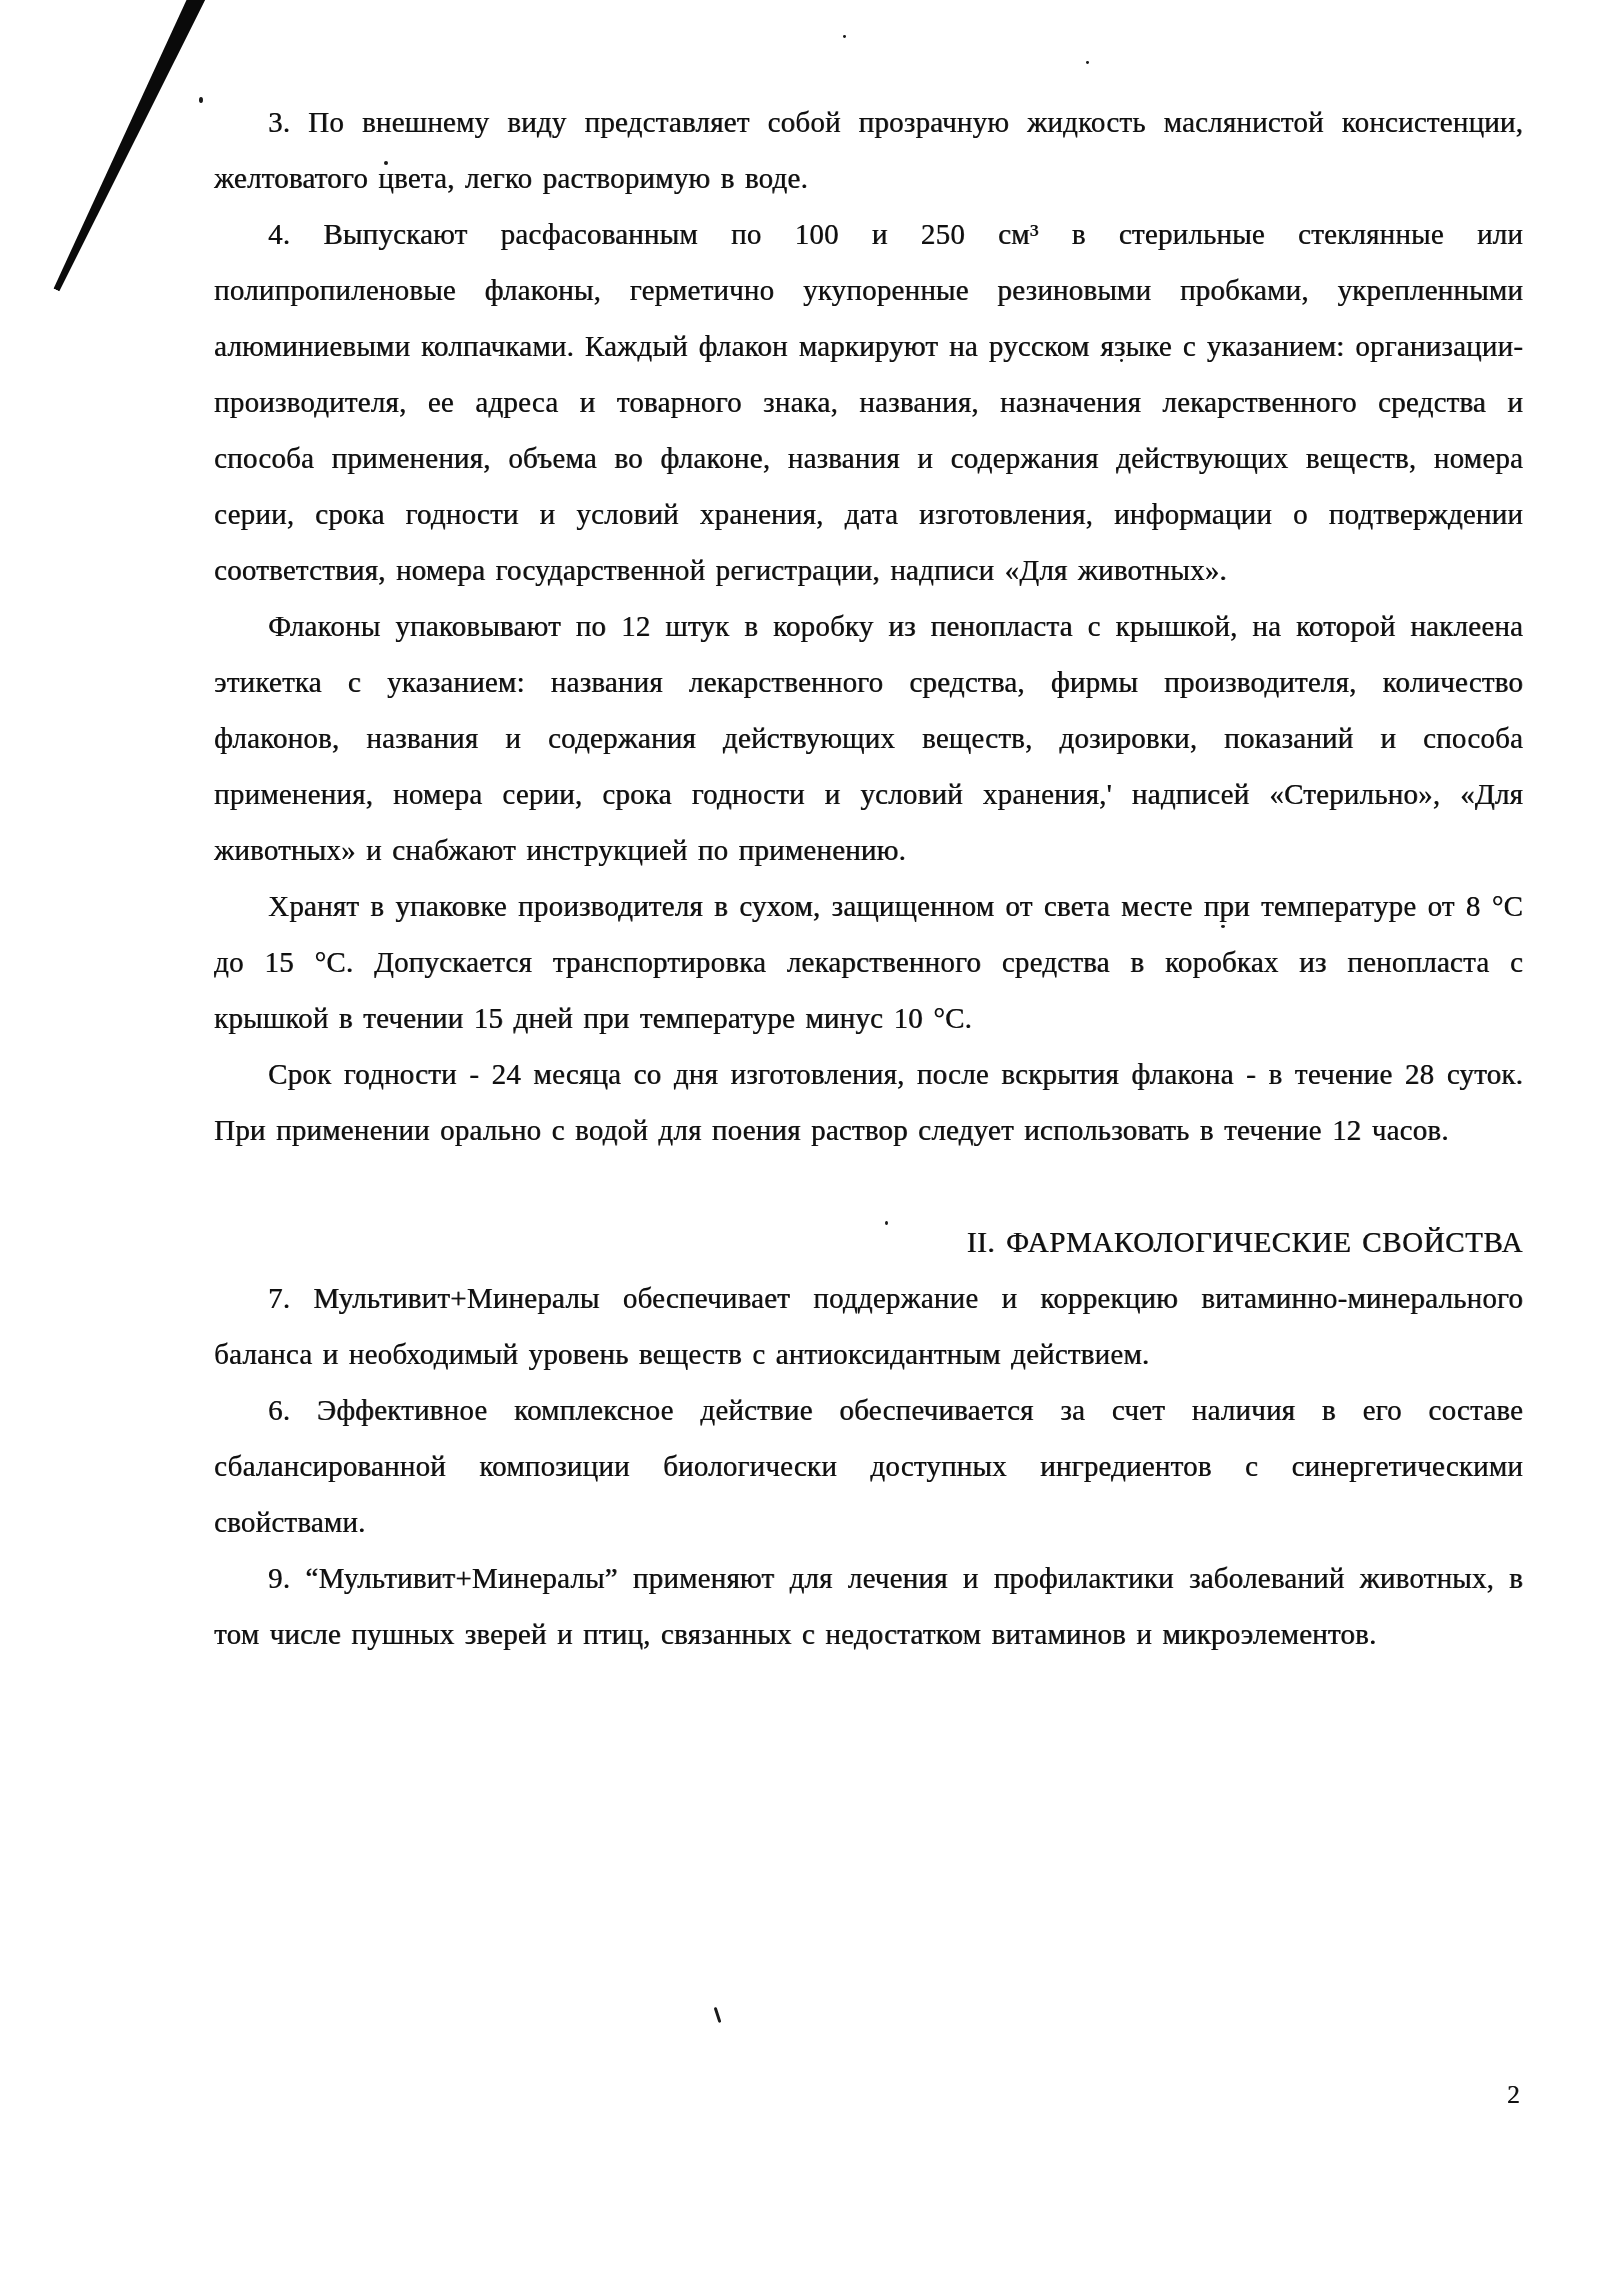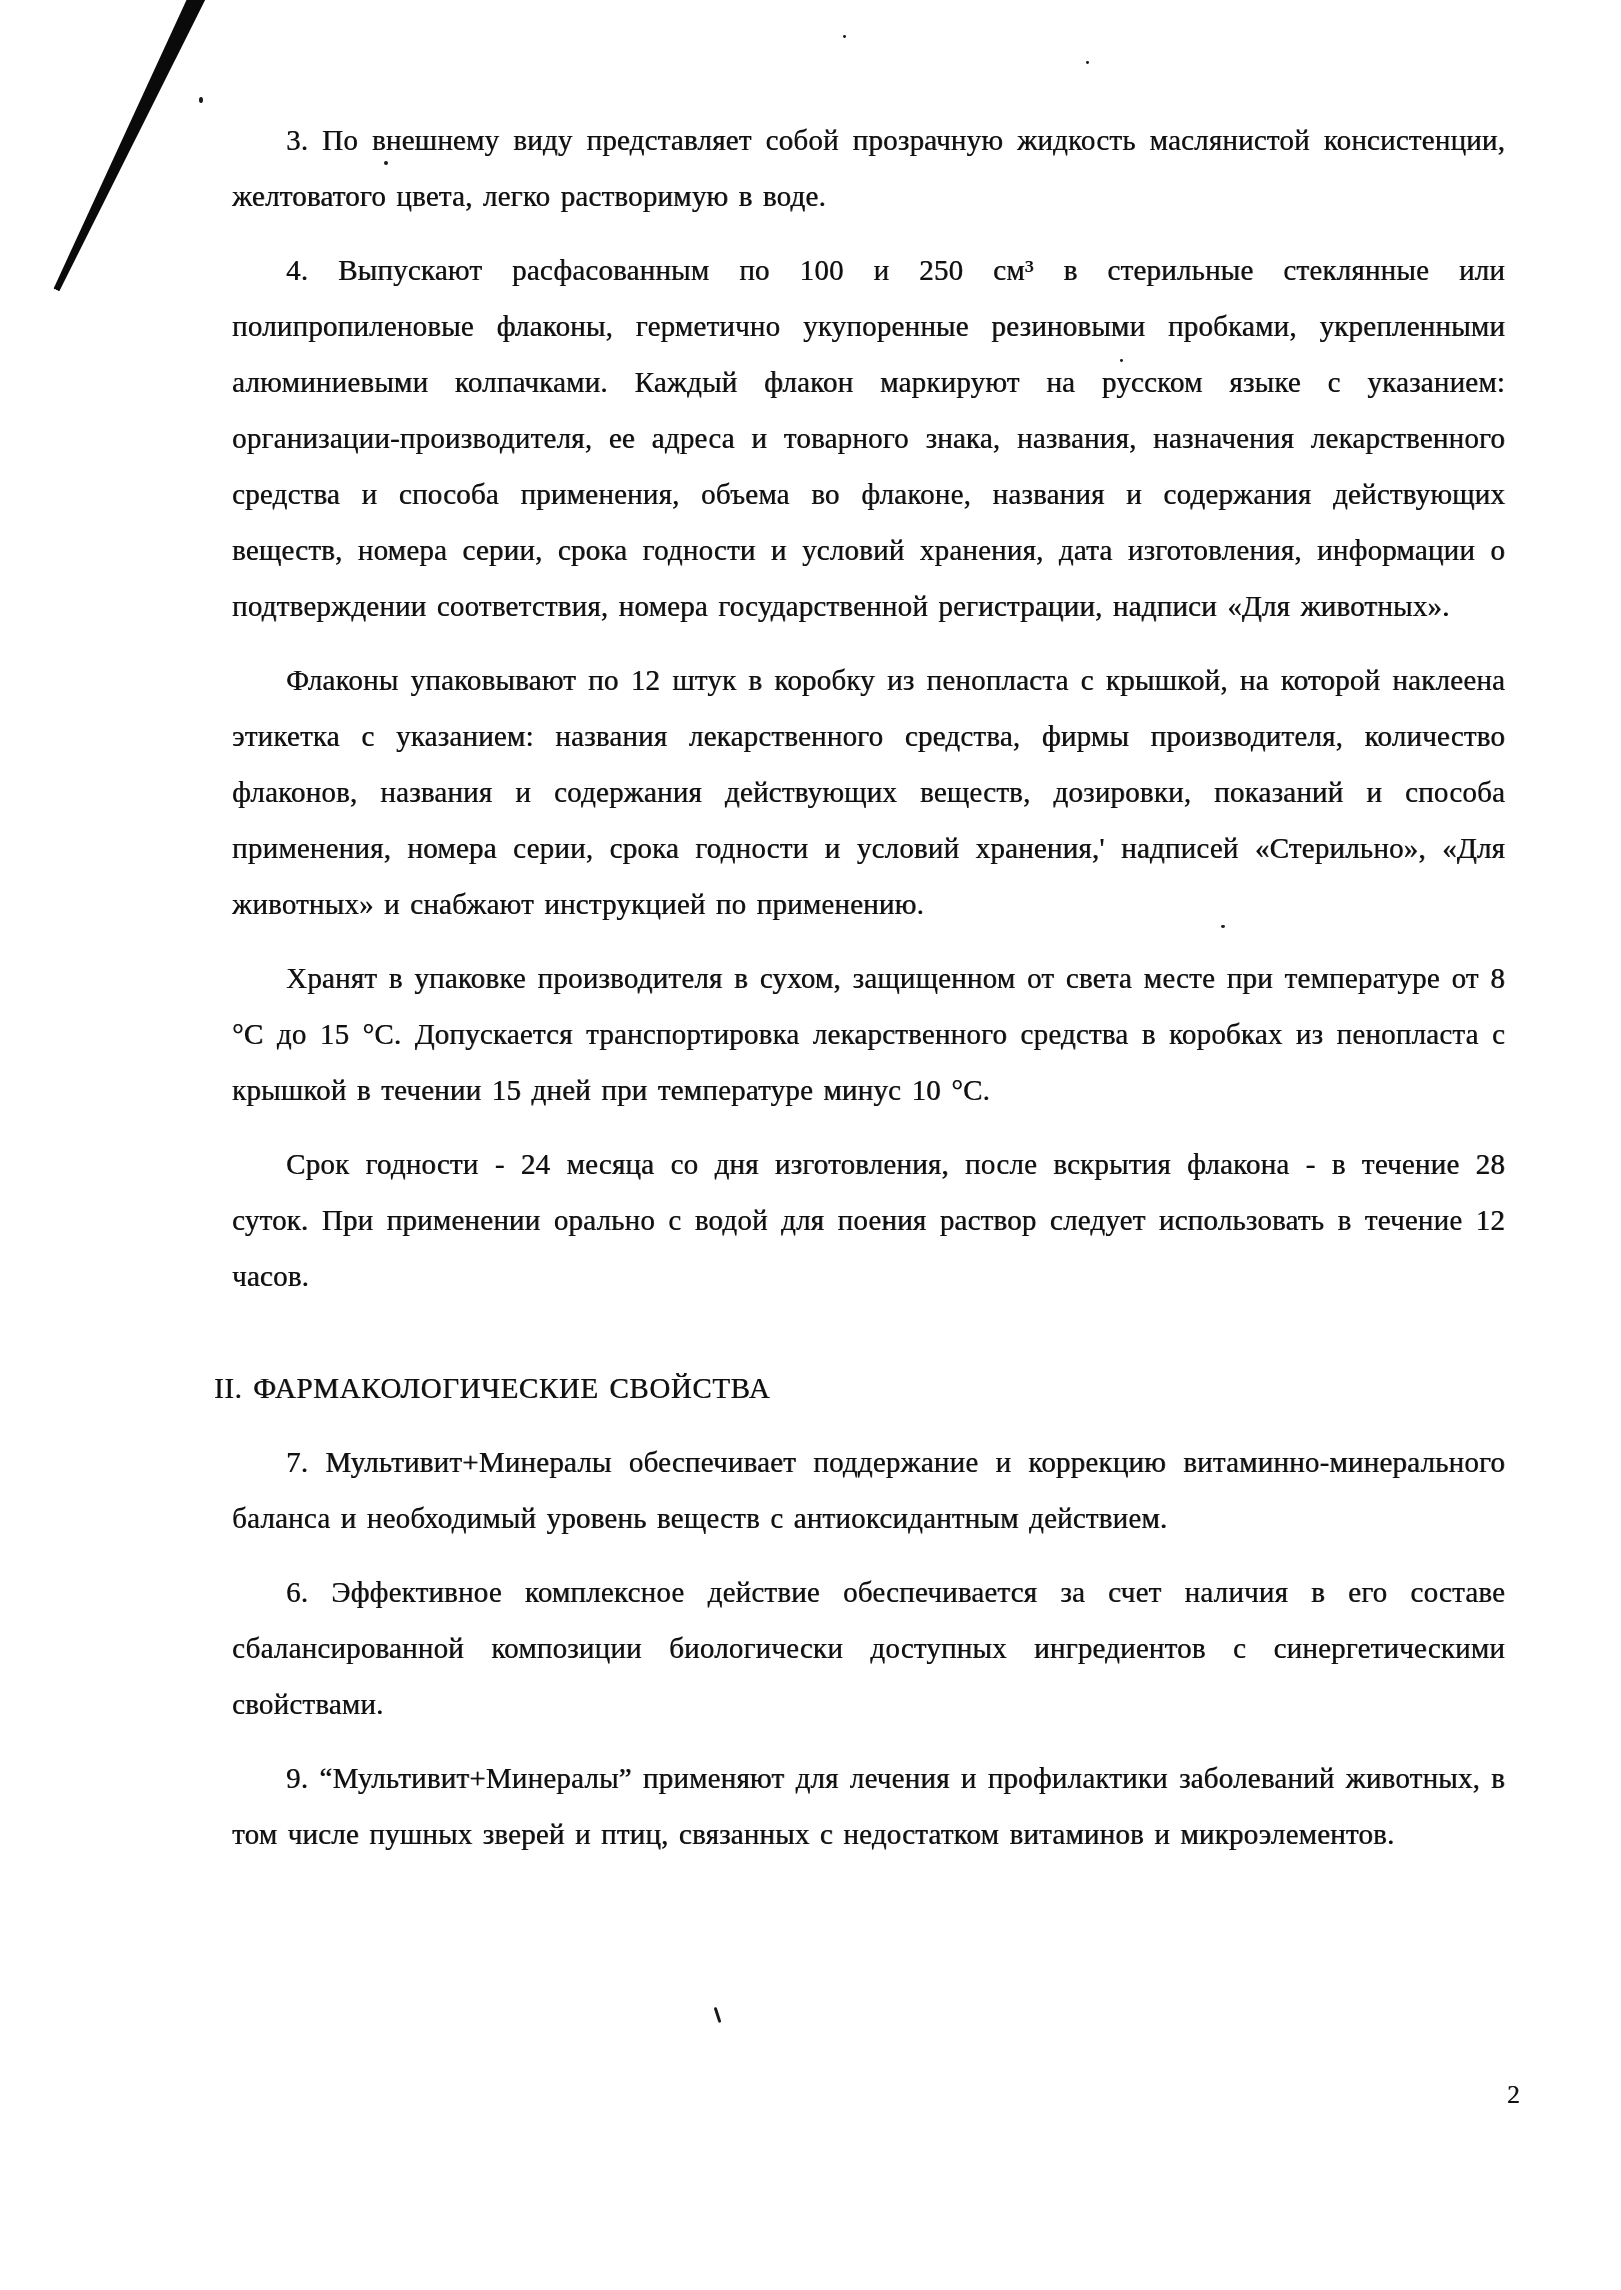--- a/index.html
+++ b/index.html
@@ -22,26 +22,26 @@
     top: 94px;
     width: 1309px;
     font-size: 29px;
     line-height: 56px;
     text-align: justify;
     letter-spacing: 0.2px;
     word-spacing: 2.9px;
     text-shadow: 0.6px 0.4px 0 rgba(16,16,16,0.72);
   }
   .para {
-    margin: 18px;
+    margin: 0;
     text-indent: 54px;
   }
   .heading {
     margin: 56px 0 0 0;
-    text-align: left;
+    text-align: right;
     text-indent: 0;
     font-size: 29px;
     font-weight: normal;
     letter-spacing: 0.6px;
   }
   .page-number {
     position: absolute;
     left: 1507px;
     top: 2080px;
     font-size: 25.5px;

